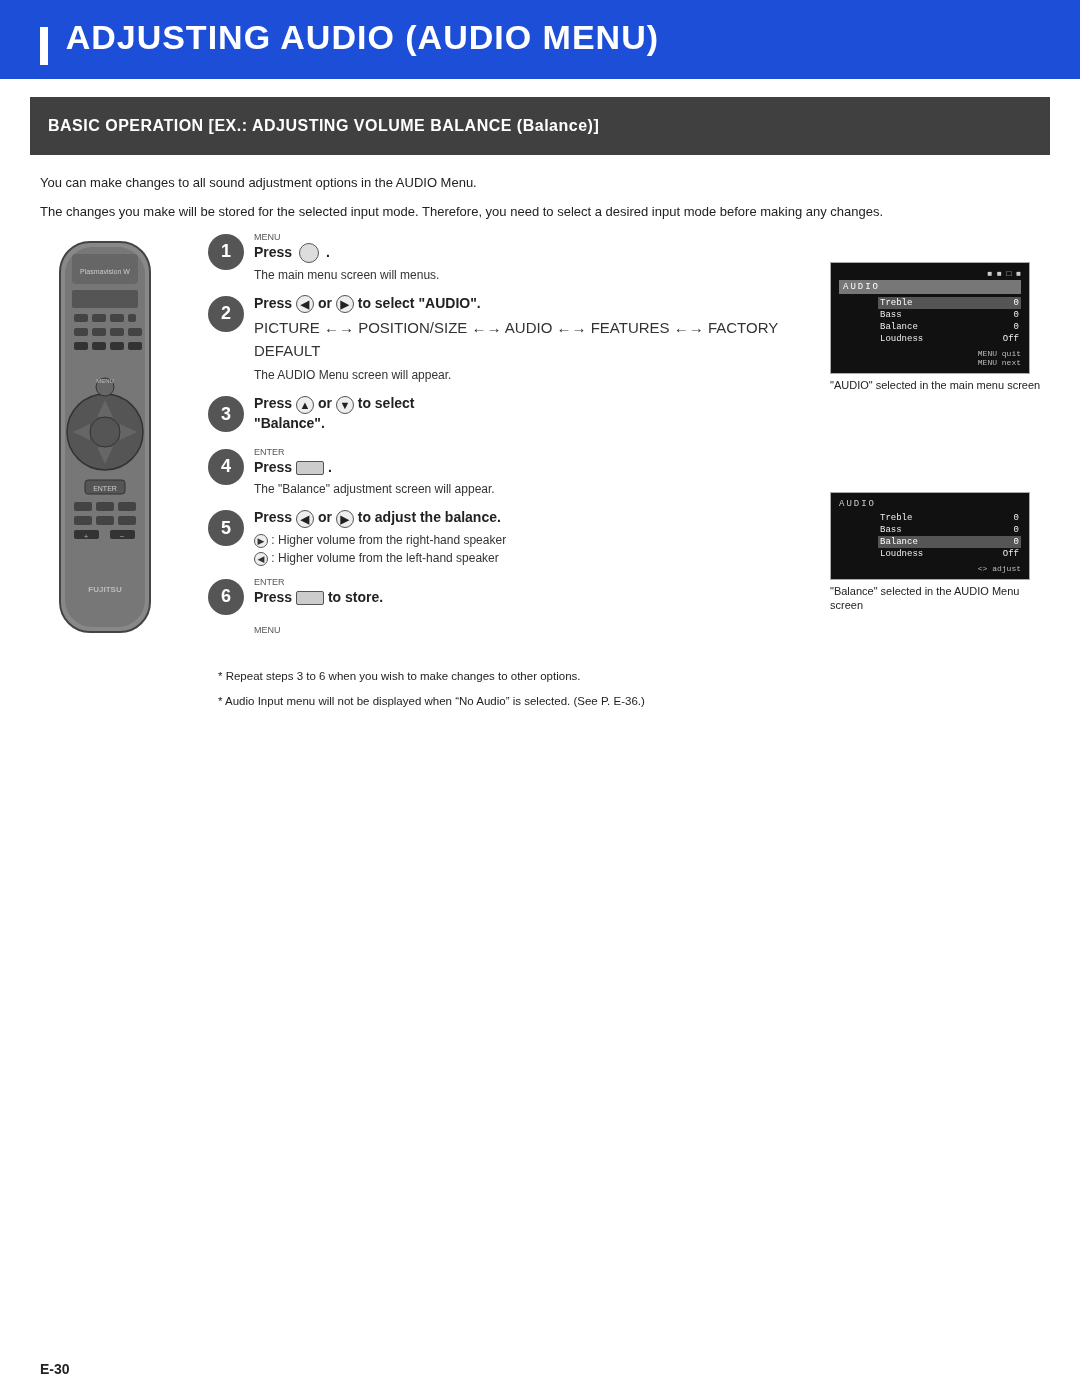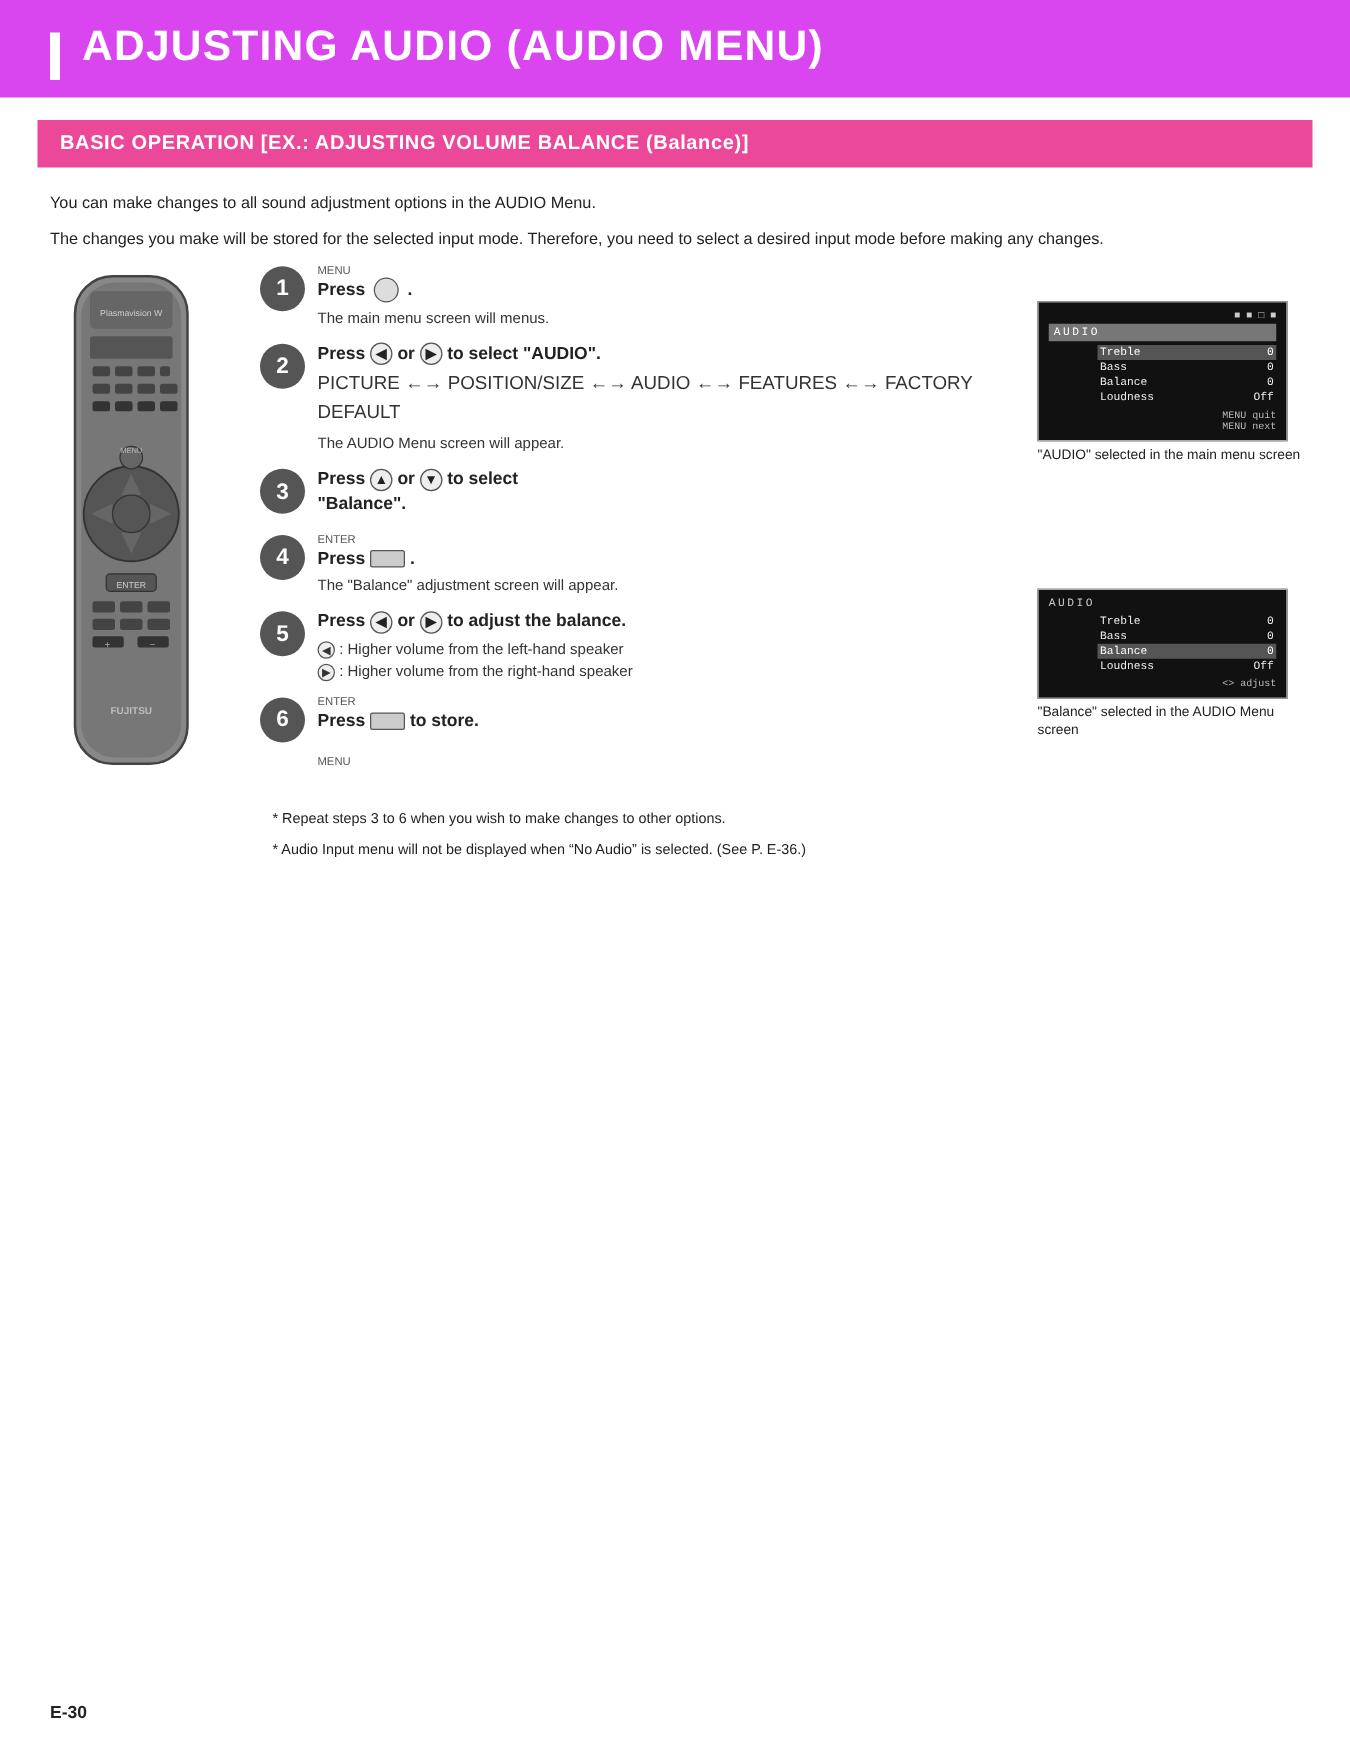--- a/index.html
+++ b/index.html
@@ -14,21 +14,21 @@
 
     .page-container {
       width: 1080px;
       min-height: 1397px;
       padding: 0;
       position: relative;
     }
 
     
     .main-title-bar {
-      background: #d946ef;
+      background: #1d4ed8;
       padding: 18px 40px 14px 40px;
       margin-bottom: 18px;
     }
     .main-title {
       color: #fff;
       font-size: 34px;
       font-weight: 900;
       letter-spacing: 1px;
       text-transform: uppercase;
     }
@@ -37,23 +37,23 @@
       display: inline-block;
       width: 8px;
       height: 38px;
       background: #fff;
       vertical-align: middle;
       margin-right: 14px;
     }
 
     
     .section-header {
-      background: #ec4899;
+      background: #404040;
       margin: 0 30px 18px 30px;
-      padding: 10px 18px;
+      padding: 20px 18px;
     }
     .section-header-text {
       color: #fff;
       font-size: 16px;
       font-weight: 800;
       letter-spacing: 0.5px;
     }
 
     
     .intro-text {
@@ -333,26 +333,26 @@
         <div class="step-number-circle">5</div>
         <div class="step-content">
           <div class="step-title">
             <span>Press </span>
             <span style="display:inline-block;width:18px;height:18px;border-radius:50%;border:1.5px solid #555;background:#eee;vertical-align:middle;text-align:center;line-height:16px;font-size:11px;">◀</span>
             <span> or </span>
             <span style="display:inline-block;width:18px;height:18px;border-radius:50%;border:1.5px solid #555;background:#eee;vertical-align:middle;text-align:center;line-height:16px;font-size:11px;">▶</span>
             <span> <strong>to adjust the balance.</strong></span>
           </div>
           <div class="step-desc">
+            <span style="display:inline-block;width:14px;height:14px;border-radius:50%;border:1px solid #555;background:#eee;vertical-align:middle;text-align:center;line-height:13px;font-size:9px;">▶</span>
+            <span> : Higher volume from the right-hand speaker</span>
+          </div>
+          <div class="step-desc">
             <span style="display:inline-block;width:14px;height:14px;border-radius:50%;border:1px solid #555;background:#eee;vertical-align:middle;text-align:center;line-height:13px;font-size:9px;">◀</span>
             <span> : Higher volume from the left-hand speaker</span>
-          </div>
-          <div class="step-desc">
-            <span style="display:inline-block;width:14px;height:14px;border-radius:50%;border:1px solid #555;background:#eee;vertical-align:middle;text-align:center;line-height:13px;font-size:9px;">▶</span>
-            <span> : Higher volume from the right-hand speaker</span>
           </div>
         </div>
       </div>
 
       <div class="step-row">
         <div class="step-number-circle">6</div>
         <div class="step-content">
           <div style="font-size:9px;color:#555;margin-bottom:1px;">ENTER</div>
           <div class="step-title">
             <span>Press </span>

